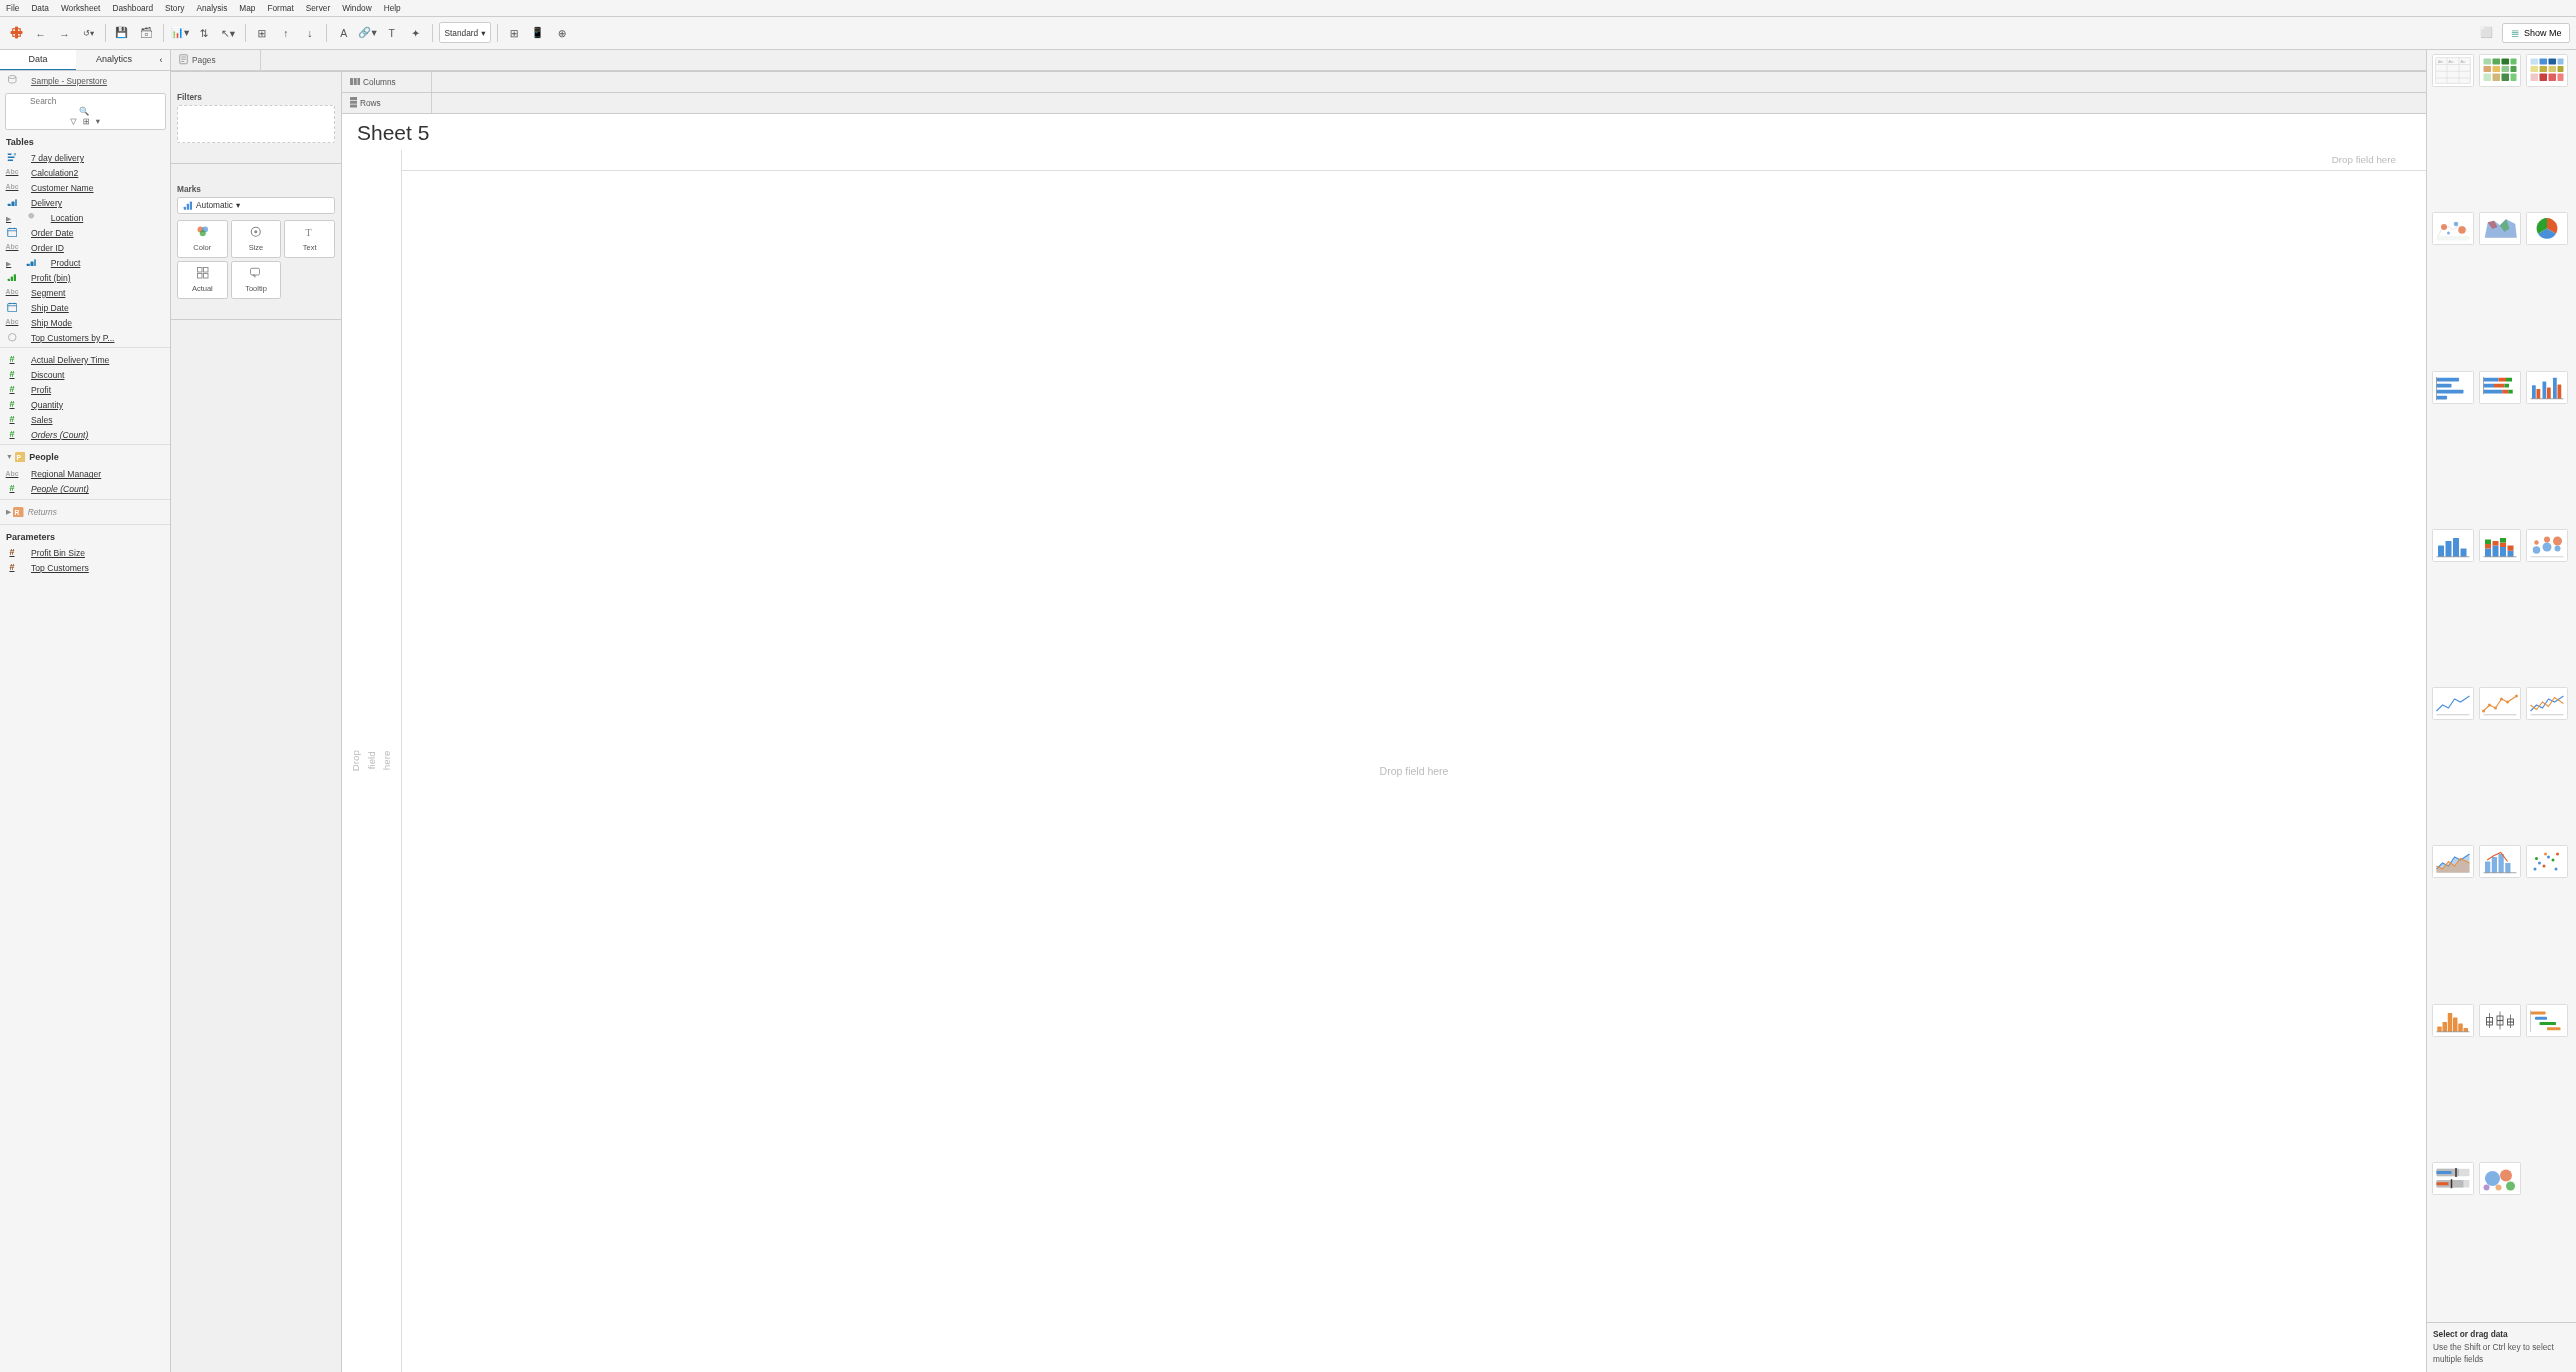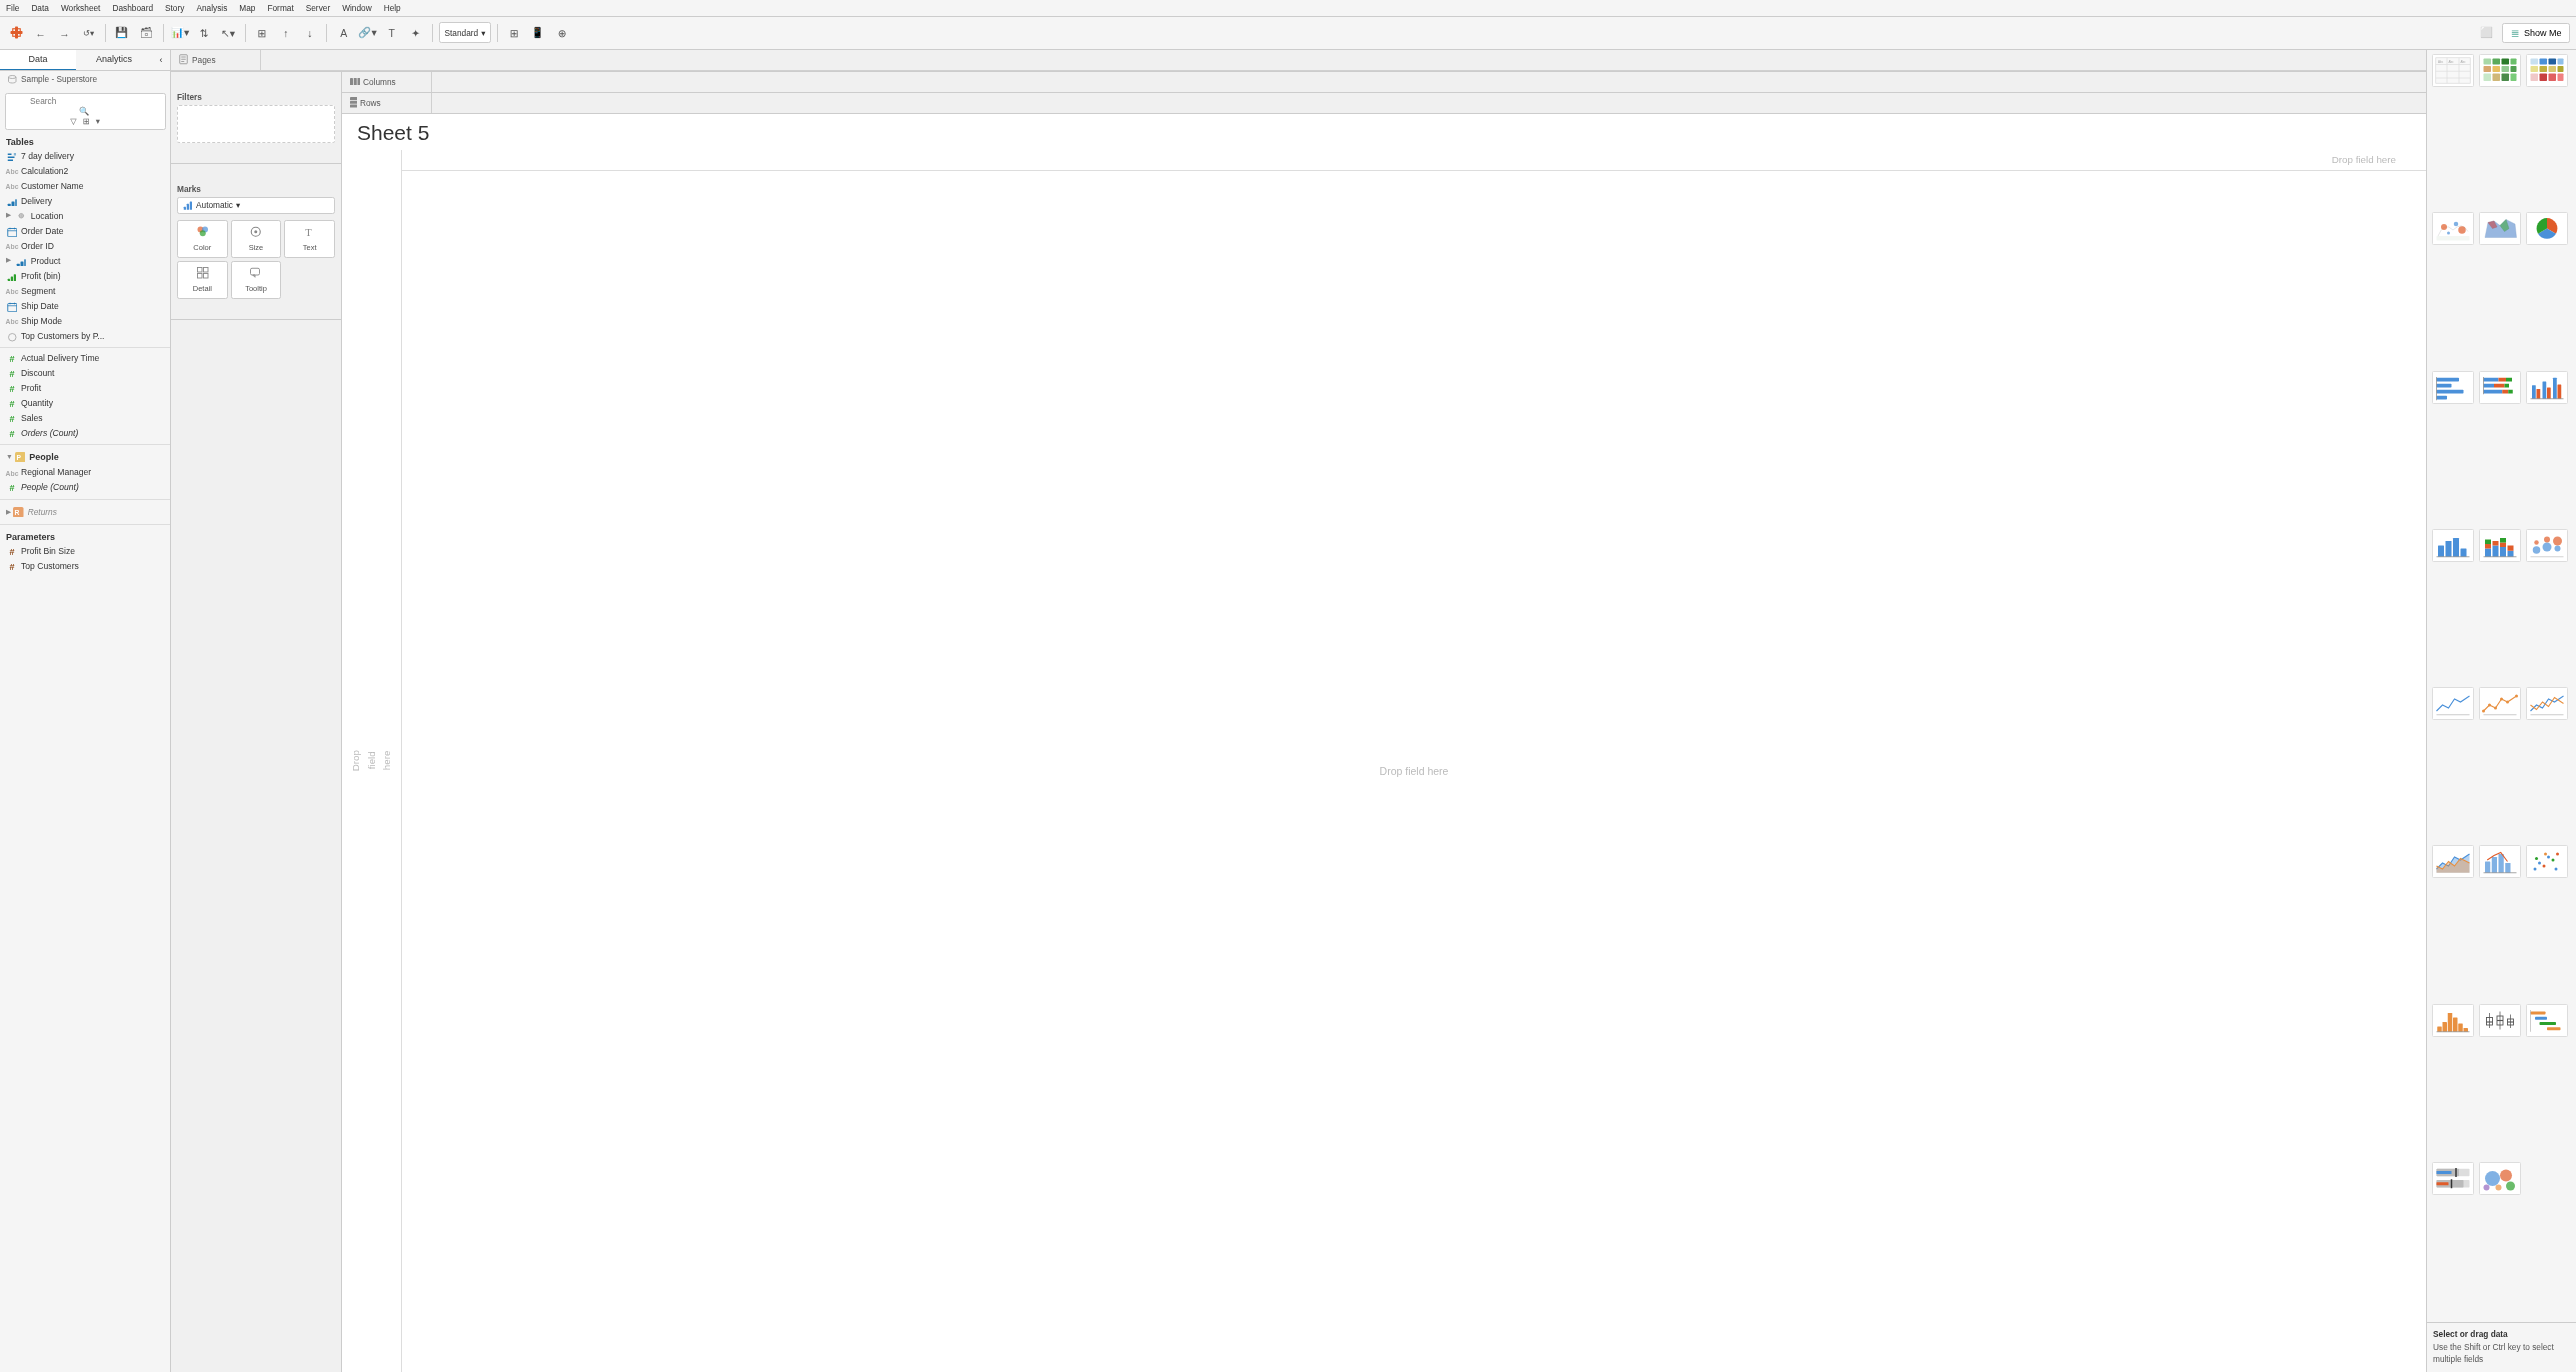--- a/index.html
+++ b/index.html
@@ -53,22 +53,23 @@
     }
     .search-bar input { border: none; outline: none; font-size: 8.3px; flex: 1; background: transparent; }
     .search-bar .search-icon { color: #888; font-size: 8.3px; }
     .search-actions { display: flex; gap: 1.5px; }
     .search-action-btn { background: none; border: none; cursor: pointer; color: #666; font-size: 8.3px; padding: 0.8px 2.3px; }
 
     .data-panel { overflow-y: auto; flex: 1; }
     .section-header { font-size: 9px; font-weight: 700; padding: 4.5px 6px 2.3px; }
 
     .field-item {
-      display: flex; align-items: flex-start; padding: 1.5px 6px; cursor: pointer; gap: 3px;
+      display: flex; align-items: flex-end; padding: 1.5px 6px; cursor: pointer; gap: 13px;
       font-size: 8.6px;
+      text-decoration: underline;
     }
     .field-icon { width: 12px; height: 12px; display: flex; align-items: center; justify-content: center; flex-shrink: 0; }
     .field-label { flex: 1; }
 
     
     .icon-dim { color: #1f77b4; }
 
     .divider { height: 0.8px; background: #ddd; margin: 3px 0; }
     .italics { font-style: italic; }
 
@@ -529,21 +530,21 @@
             </div>
             <div class="mark-item">
               <div class="mark-icon">
                 <svg width="13.5" height="13.5" viewBox="0 0 18 18">
                   <rect x="2" y="2" width="6" height="6" fill="none" stroke="#888" stroke-width="1.2"></rect>
                   <rect x="10" y="2" width="6" height="6" fill="none" stroke="#888" stroke-width="1.2"></rect>
                   <rect x="2" y="10" width="6" height="6" fill="none" stroke="#888" stroke-width="1.2"></rect>
                   <rect x="10" y="10" width="6" height="6" fill="none" stroke="#888" stroke-width="1.2"></rect>
                 </svg>
               </div>
-              <span>Detail</span>
+              <span>Actual</span>
             </div>
             <div class="mark-item">
               <div class="mark-icon">
                 <svg width="13.5" height="13.5" viewBox="0 0 18 18">
                   <rect x="2" y="3" width="12" height="9" rx="2" fill="none" stroke="#888" stroke-width="1.2"></rect>
                   <polygon points="5,12 8,15 8,12" fill="none" stroke="#888" stroke-width="1.2"></polygon>
                 </svg>
               </div>
               <span>Tooltip</span>
             </div>

